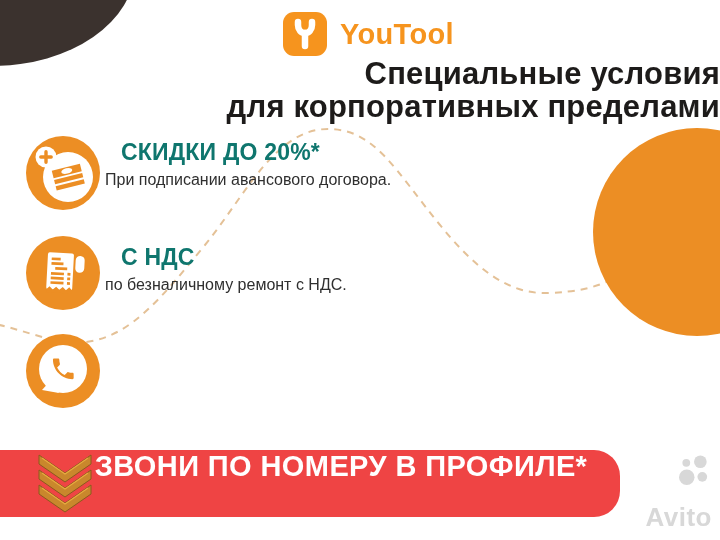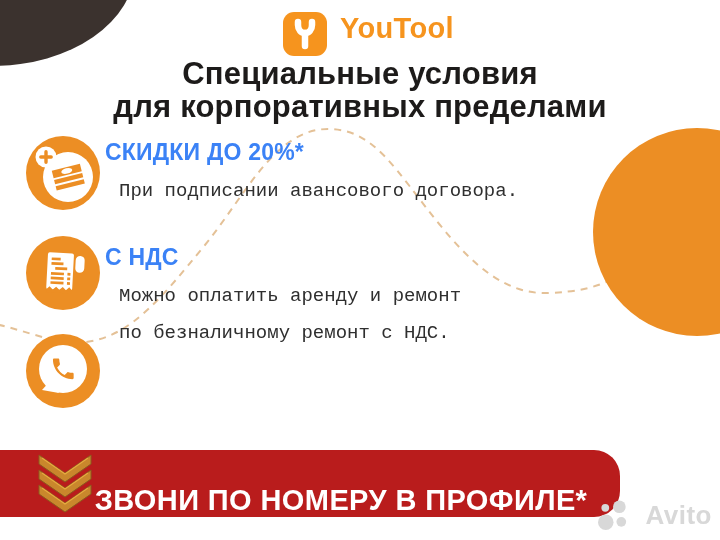--- a/index.html
+++ b/index.html
@@ -11,43 +11,43 @@
   .dash-curve{position:absolute;left:0;top:0;z-index:1;}
   .blob-topleft{
     position:absolute;left:-150px;top:-132px;width:285px;height:198px;
     background:#3B322E;border-radius:50%;z-index:2;
   }
   .circle-right{
     position:absolute;left:593px;top:128px;width:208px;height:208px;
     background:#EC8E24;border-radius:50%;z-index:2;
   }
   
-  .brand{position:absolute;left:283px;top:12px;display:flex;gap:13px;z-index:3;}
+  .brand{position:absolute;left:283px;top:12px;display:flex;align-items:center;gap:13px;z-index:3;}
   .brand-name{font-size:29px;font-weight:bold;color:#F6941E;letter-spacing:0.3px;}
   
   .title{
-    position:absolute;left:0;top:57px;width:720px;text-align:center;z-index:3;
+    position:absolute;left:0;top:57px;width:720px;text-align:right;z-index:3;
     font-weight:bold;font-size:31px;line-height:33px;color:#1D1B1A;letter-spacing:0.2px;
   }
   
   .feature-icon{position:absolute;left:25px;z-index:3;}
   .f1{top:135px;} .f2{top:235px;} .f3{top:333px;}
   .feature-text{position:absolute;left:105px;z-index:3;}
   .t1{top:139px;} .t2{top:244px;} .t3{top:329px;}
-  .feature-heading{font-size:23px;font-weight:bold;color:#3b82f6;line-height:27px;margin:0 0 3px 0;letter-spacing:0.2px;}
-  .feature-line{font-size:19px;color:#2F2F2F;line-height:22.5px;margin:14px;font-family:Liberation Mono, monospace;}
+  .feature-heading{font-size:23px;font-weight:bold;color:#0f766e;line-height:27px;margin:0 0 3px 16px;letter-spacing:0.2px;}
+  .feature-line{font-size:16px;color:#2F2F2F;line-height:22.5px;margin:0;}
   
   .cta-bar{
-    position:absolute;left:0;top:450px;width:620px;height:67px;background:#b91c1c;
-    border-radius:0 26px 26px 0;display:flex;align-items:flex-end;justify-content:center;z-index:4;
+    position:absolute;left:0;top:450px;width:620px;height:67px;background:#ef4444;
+    border-radius:0 26px 26px 0;display:flex;align-items:flex-start;justify-content:center;z-index:4;
   }
   .cta-label{color:#ffffff;font-weight:bold;font-size:29px;letter-spacing:0.4px;margin-left:62px;white-space:nowrap;}
   .cta-chevrons{position:absolute;left:36px;top:3px;}
   
-  .watermark{position:absolute;right:8px;bottom:7px;display:flex;align-items:flex-start;gap:14px;z-index:5;}
+  .watermark{position:absolute;right:8px;bottom:7px;display:flex;align-items:flex-end;gap:14px;z-index:5;flex-direction:column;}
   .watermark-label{font-size:26px;font-weight:bold;color:#D8D8D8;letter-spacing:0.5px;}
 </style>
 </head>
 <body>
 
 <div class="canvas">
 
   <svg class="dash-curve" width="720" height="540" viewBox="0 0 720 540">
     <path d="M -15 322
              C 30 330, 58 348, 92 341
@@ -104,21 +104,20 @@
       <rect x="26" y="37.6" width="13" height="2.7" fill="#EC8E24"></rect>
       <rect x="42.5" y="37.6" width="3" height="2.7" fill="#EC8E24"></rect>
       <rect x="26" y="42.2" width="13" height="2.7" fill="#EC8E24"></rect>
       <rect x="42.5" y="42.2" width="3" height="2.7" fill="#EC8E24"></rect>
       <rect x="26" y="46.8" width="13" height="2.7" fill="#EC8E24"></rect>
       <rect x="42.5" y="46.8" width="3" height="2.7" fill="#EC8E24"></rect>
     </g>
   </svg>
   <div class="feature-text t2">
     <p class="feature-heading">С НДС</p>
-    <p class="feature-line">Можно оплатить аренду и ремонт</p>
     <p class="feature-line">по безналичному ремонт с НДС.</p>
   </div>
 
   <svg class="feature-icon f3" width="76" height="76" viewBox="0 0 76 76">
     <circle cx="38" cy="38" r="37" fill="#EC8E24"></circle>
     <circle cx="38" cy="36" r="24" fill="#ffffff"></circle>
     <path d="M17 57 L34 60 L26 47 Z" fill="#ffffff"></path>
     <g transform="translate(24.5 22) scale(1.15)">
       <path d="M6.62 10.79c1.44 2.83 3.76 5.14 6.59 6.59l2.2-2.2c.27-.27.67-.36 1.02-.24 1.12.37 2.33.57 3.57.57.55 0 1 .45 1 1V20c0 .55-.45 1-1 1-9.39 0-17-7.61-17-17 0-.55.45-1 1-1h3.5c.55 0 1 .45 1 1 0 1.25.2 2.45.57 3.57.11.35.03.74-.25 1.02l-2.2 2.2z" fill="#EC8E24"></path>
     </g>

